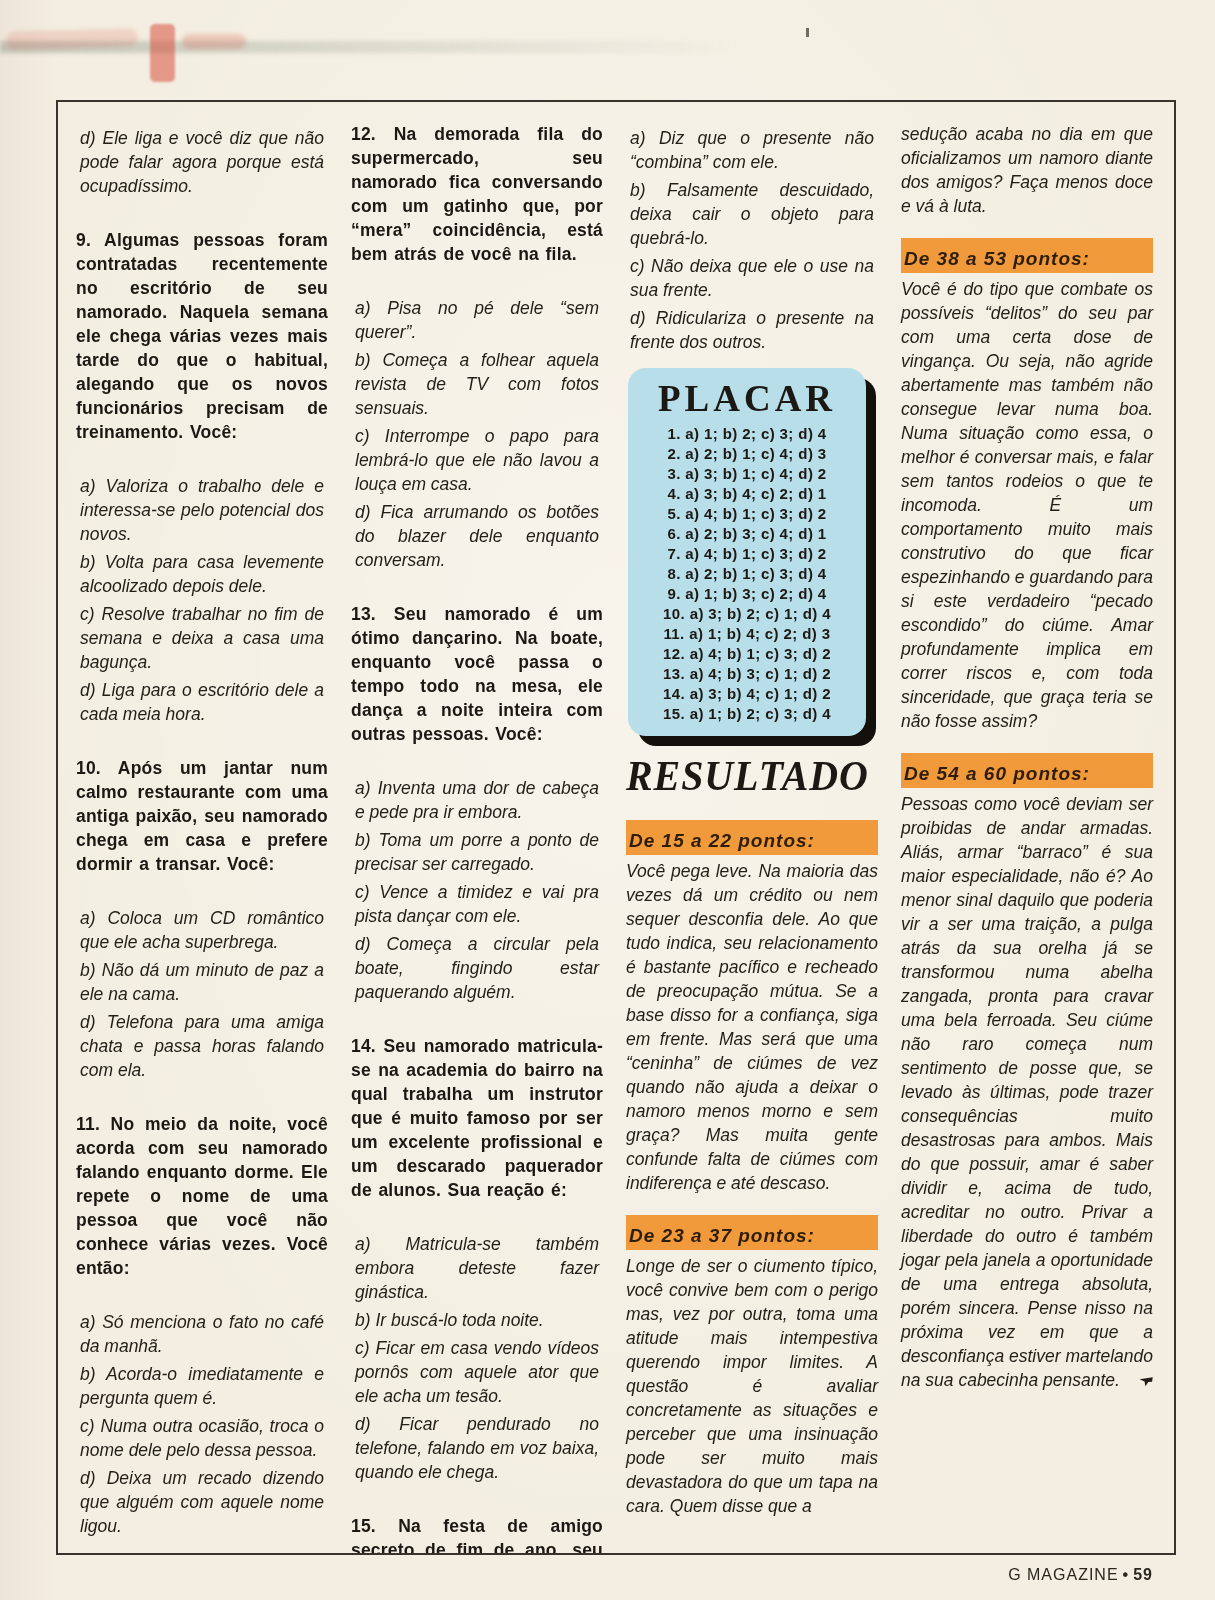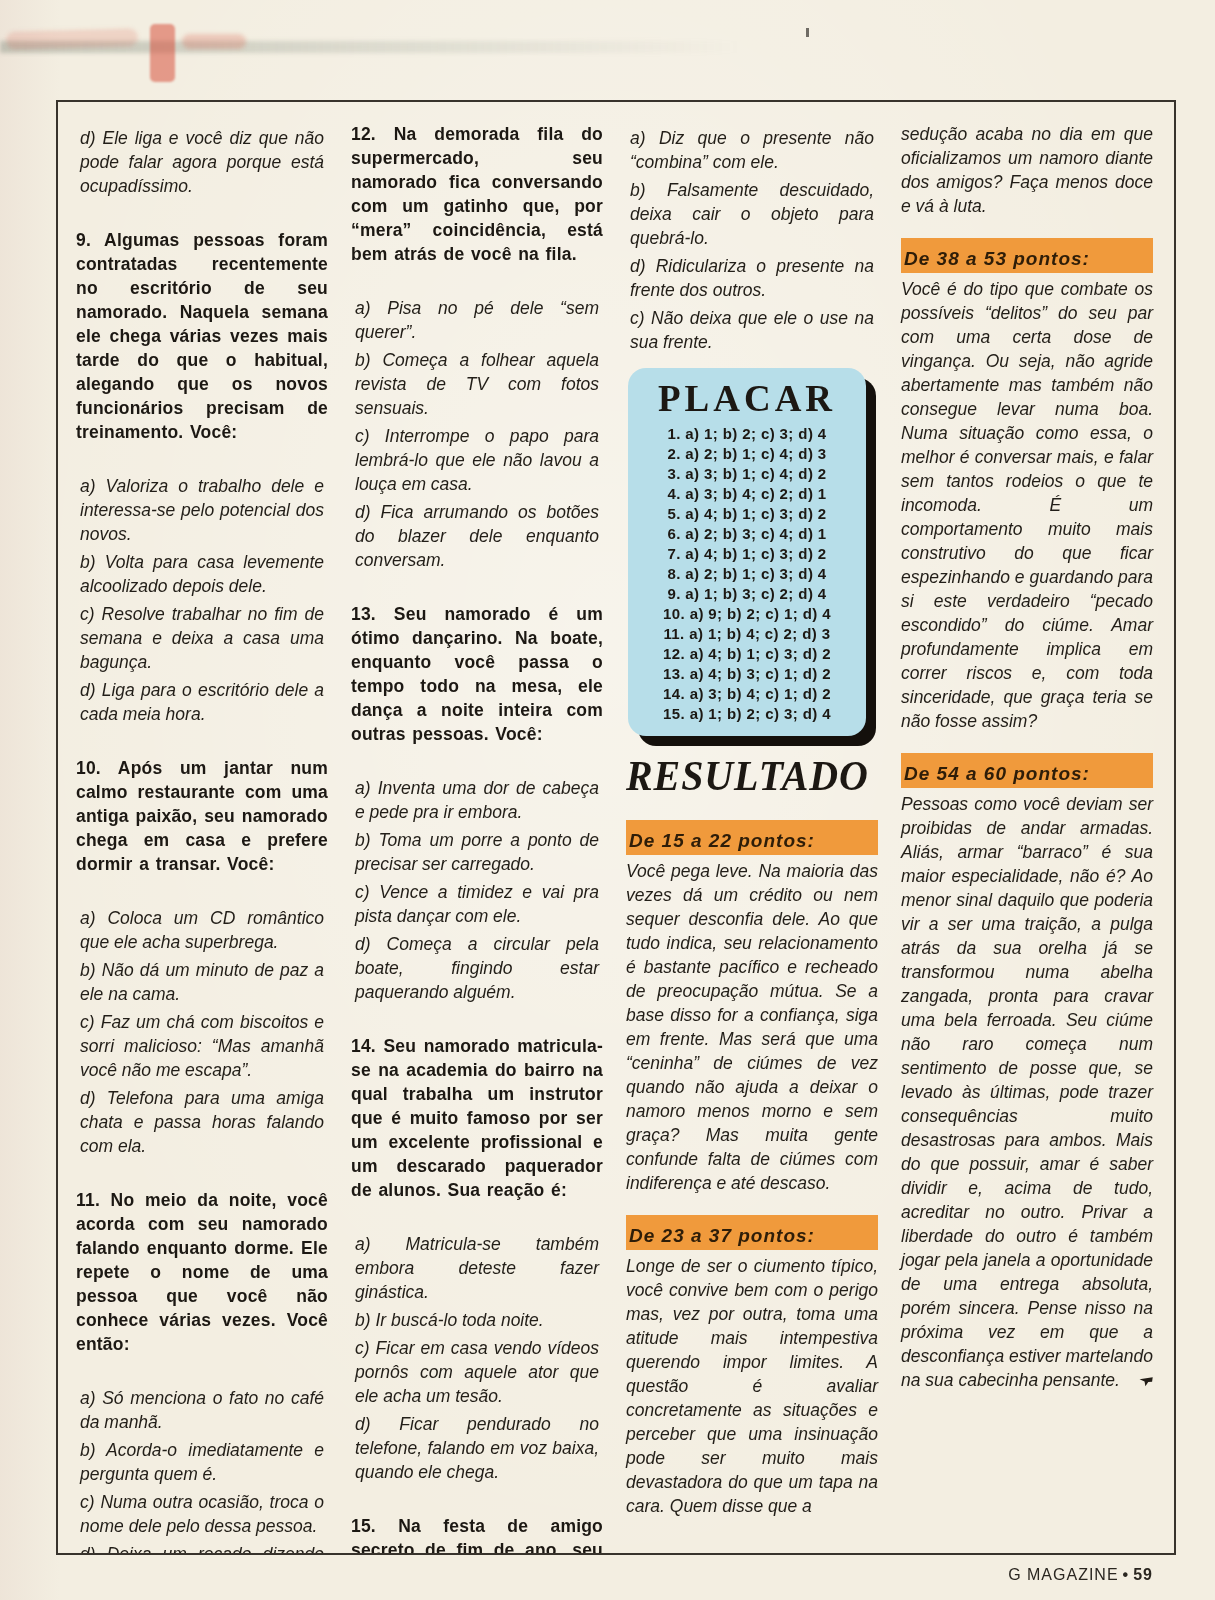--- a/index.html
+++ b/index.html
@@ -102,21 +102,20 @@
         <p class="opt">b) Volta para casa levemente alcoolizado depois dele.</p>
         <p class="opt">c) Resolve trabalhar no fim de semana e deixa a casa uma bagunça.</p>
         <p class="opt">d) Liga para o escritório dele a cada meia hora.</p>
       </div>
       <div class="gap-m"></div>
       <p class="stem">10. Após um jantar num calmo restaurante com uma antiga paixão, seu namorado chega em casa e prefere dormir a transar. Você:</p>
       <div class="gap-m"></div>
       <div>
         <p class="opt">a) Coloca um CD romântico que ele acha superbrega.</p>
         <p class="opt">b) Não dá um minuto de paz a ele na cama.</p>
-        <p class="opt">c) Faz um chá com biscoitos e sorri malicioso: “Mas amanhã você não me escapa”.</p>
         <p class="opt">d) Telefona para uma amiga chata e passa horas falando com ela.</p>
       </div>
       <div class="gap-m"></div>
       <p class="stem">11. No meio da noite, você acorda com seu namorado falando enquanto dorme. Ele repete o nome de uma pessoa que você não conhece várias vezes. Você então:</p>
       <div class="gap-m"></div>
       <div>
         <p class="opt">a) Só menciona o fato no café da manhã.</p>
         <p class="opt">b) Acorda-o imediatamente e pergunta quem é.</p>
         <p class="opt">c) Numa outra ocasião, troca o nome dele pelo dessa pessoa.</p>
         <p class="opt">d) Deixa um recado dizendo que alguém com aquele nome ligou.</p>
@@ -151,37 +150,37 @@
         <p class="opt">d) Ficar pendurado no telefone, falando em voz baixa, quando ele chega.</p>
       </div>
       <div class="gap-m"></div>
       <p class="stem">15. Na festa de amigo secreto de fim de ano, seu namorado volta para casa com um presente extremamente sensual que ganhou de outro colega do sexo masculino. Você:</p>
     </div>
 
     <div class="col">
       <div>
         <p class="opt">a) Diz que o presente não “combina” com ele.</p>
         <p class="opt">b) Falsamente descuidado, deixa cair o objeto para quebrá-lo.</p>
+        <p class="opt">c) Não deixa que ele o use na sua frente.</p>
         <p class="opt">d) Ridiculariza o presente na frente dos outros.</p>
-        <p class="opt">c) Não deixa que ele o use na sua frente.</p>
       </div>
 
       <div class="placar-box">
         <p class="placar-title">PLACAR</p>
         <div>
           <div class="placar-row">1. a) 1; b) 2; c) 3; d) 4</div>
           <div class="placar-row">2. a) 2; b) 1; c) 4; d) 3</div>
           <div class="placar-row">3. a) 3; b) 1; c) 4; d) 2</div>
           <div class="placar-row">4. a) 3; b) 4; c) 2; d) 1</div>
           <div class="placar-row">5. a) 4; b) 1; c) 3; d) 2</div>
           <div class="placar-row">6. a) 2; b) 3; c) 4; d) 1</div>
           <div class="placar-row">7. a) 4; b) 1; c) 3; d) 2</div>
           <div class="placar-row">8. a) 2; b) 1; c) 3; d) 4</div>
           <div class="placar-row">9. a) 1; b) 3; c) 2; d) 4</div>
-          <div class="placar-row">10. a) 9; b) 2; c) 1; d) 4</div>
+          <div class="placar-row">10. a) 3; b) 2; c) 1; d) 4</div>
           <div class="placar-row">11. a) 1; b) 4; c) 2; d) 3</div>
           <div class="placar-row">12. a) 4; b) 1; c) 3; d) 2</div>
           <div class="placar-row">13. a) 4; b) 3; c) 1; d) 2</div>
           <div class="placar-row">14. a) 3; b) 4; c) 1; d) 2</div>
           <div class="placar-row">15. a) 1; b) 2; c) 3; d) 4</div>
         </div>
       </div>
 
       <p class="resultado-title">RESULTADO</p>
 

